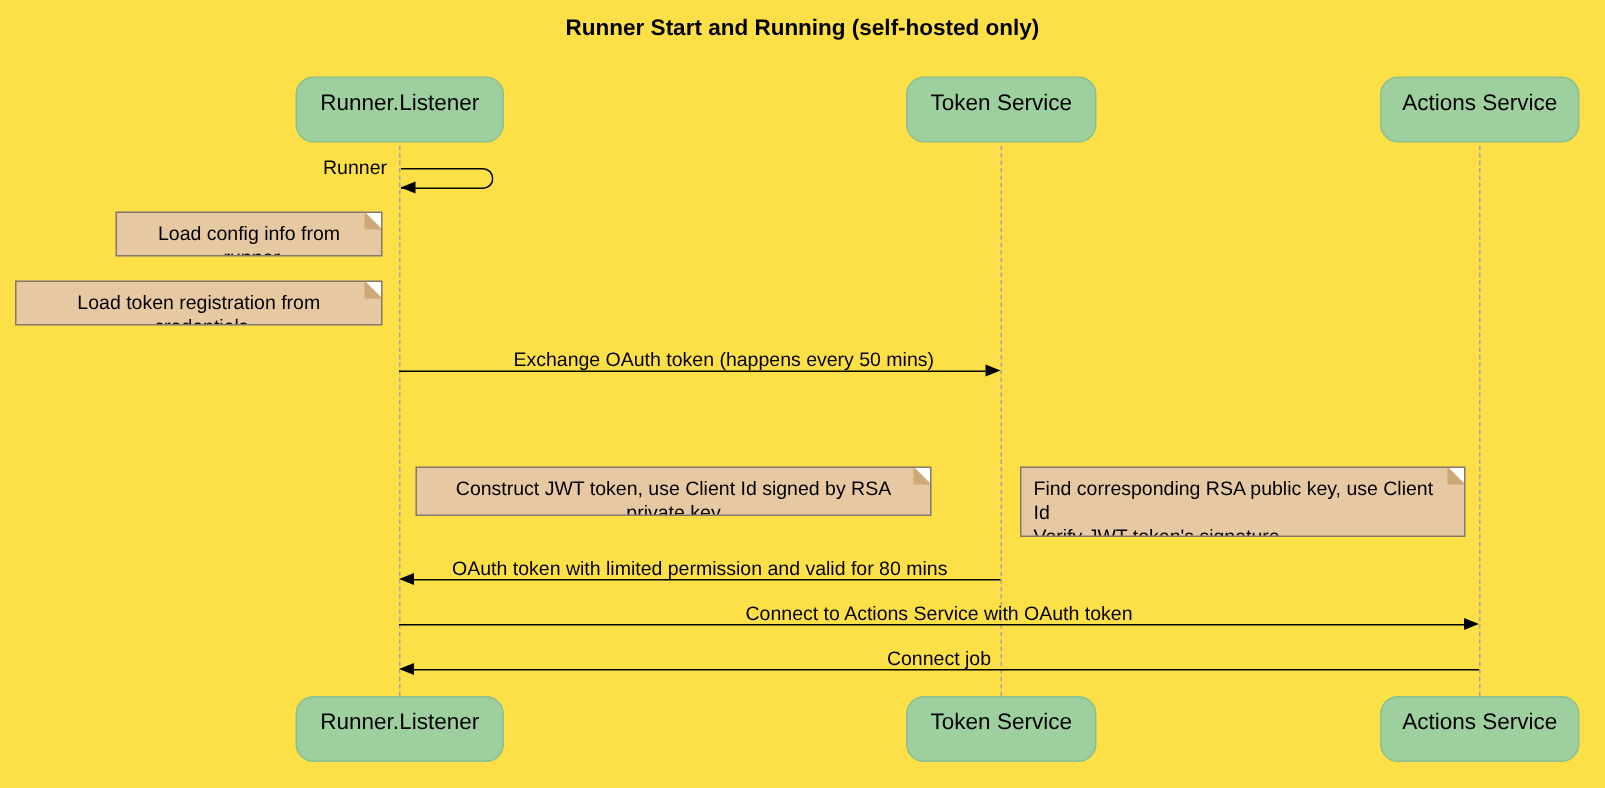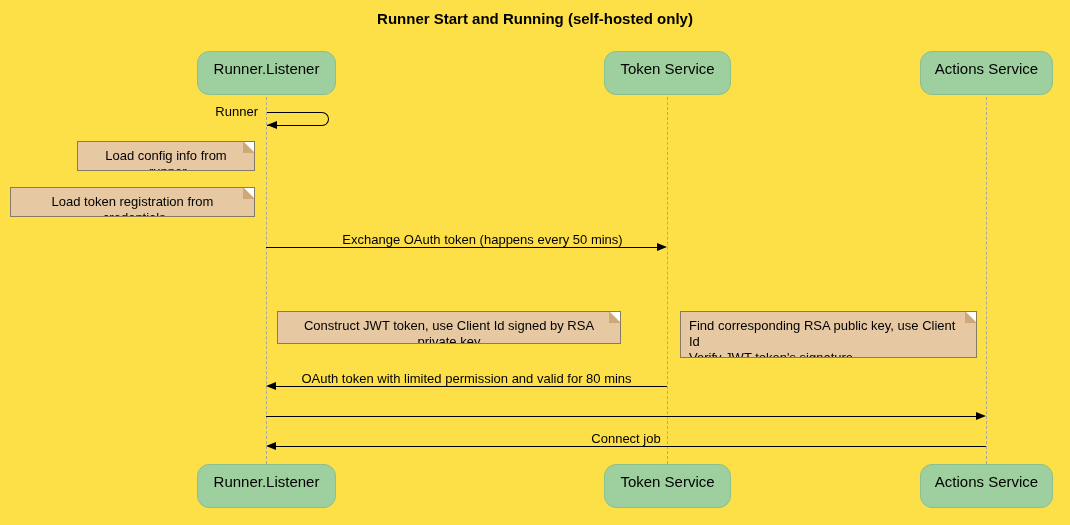--- a/index.html
+++ b/index.html
@@ -140,20 +140,21 @@
 
   <div class="note left-text" style="left:680px; top:311px; width:297px; height:47px;">
     <div>Find corresponding RSA public key, use Client Id</div>
     <div>Verify JWT token's signature</div>
   </div>
 
   <div class="msg-label" style="left:266px; top:372px; width:401px;">OAuth token with limited permission and valid for 80 mins</div>
   <div class="msg-line" style="left:276px; top:386px; width:391px;"></div>
   <div class="head-left" style="left:266px; top:382px;"></div>
 
+  <div class="msg-label" style="left:266px; top:402px; width:720px;">Connect to Actions Service with OAuth token</div>
   <div class="msg-line" style="left:266px; top:416px; width:710px;"></div>
   <div class="head-right" style="left:976px; top:412px;"></div>
 
   <div class="msg-label" style="left:266px; top:432px; width:720px;">Connect job</div>
   <div class="msg-line" style="left:276px; top:446px; width:710px;"></div>
   <div class="head-left" style="left:266px; top:442px;"></div>
 
   <div class="participant" style="left:197px; top:464px; width:139px;">Runner.Listener</div>
   <div class="participant" style="left:604px; top:464px; width:127px;">Token Service</div>
   <div class="participant" style="left:920px; top:464px; width:133px;">Actions Service</div>

